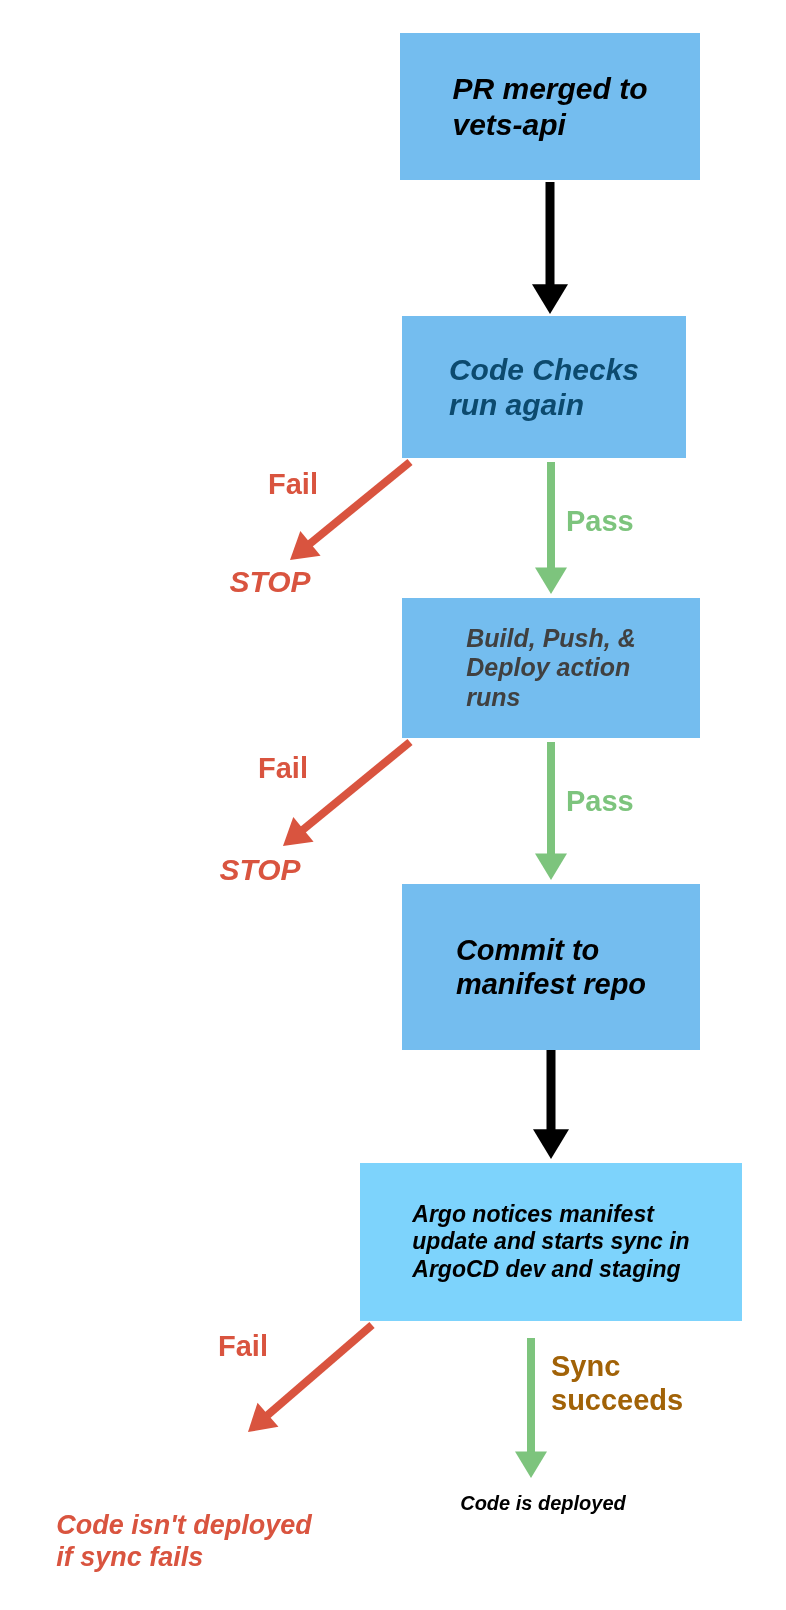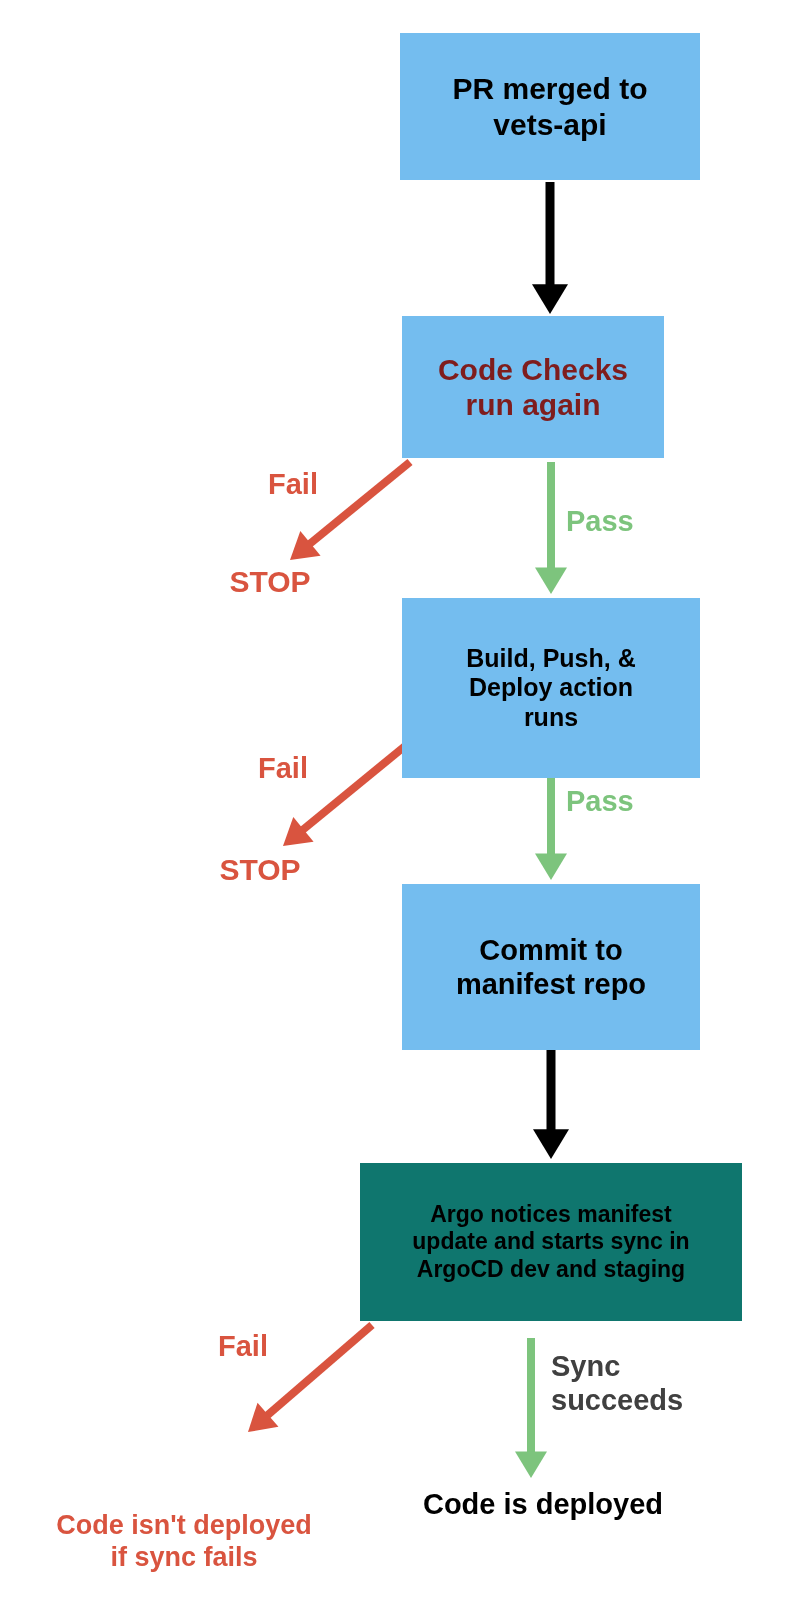--- a/index.html
+++ b/index.html
@@ -17,26 +17,27 @@
     height: 1610px;
     background: #ffffff;
     overflow: hidden;
   }
   .node {
     position: absolute;
     box-sizing: border-box;
     display: flex;
     align-items: center;
     justify-content: center;
-    text-align: center;
+    text-align: left;
     color: #000000;
     font-weight: bold;
     line-height: 1.18;
     white-space: pre-line;
     padding: 4px 13px;
+    font-style: italic;
   }
   .node.process {
     background: #74bdef;
   }
   .node.terminal {
     background: transparent;
   }
   .edge-label {
     position: absolute;
     font-weight: bold;
@@ -86,38 +87,38 @@
         <polygon points="248,1432 257.5345441697875,1402.6392699771552 278.4402045420675,1426.8663904085827" fill="#d9543f"></polygon>
       </g>
       <g>
         <line x1="531" y1="1338" x2="531" y2="1453.1" stroke="#7dc47d" stroke-width="8" stroke-linecap="butt"></line>
         <polygon points="531,1478 515,1451.6 547,1451.6" fill="#7dc47d"></polygon>
       </g>
     </svg>
   <div id="node-layer">
       <div class="node process" style="left: 400px; top: 33px; width: 300px; height: 147px; font-size: 30px; background: rgb(116, 189, 239); color: rgb(0, 0, 0);"><span>PR merged to
 vets-api</span></div>
-      <div class="node process" style="left: 402px; top: 316px; width: 262px; height: 142px; font-size: 30px; background: rgb(116, 189, 239); color: #7f1d1d;"><span>Code Checks
+      <div class="node process" style="left: 402px; top: 316px; width: 284px; height: 142px; font-size: 30px; background: rgb(116, 189, 239); color: #0c4a6e;"><span>Code Checks
 run again</span></div>
-      <div class="node process" style="left: 402px; top: 598px; width: 298px; height: 180px; font-size: 25px; background: rgb(116, 189, 239); color: #000000;"><span>Build, Push, &amp;
+      <div class="node process" style="left: 402px; top: 598px; width: 298px; height: 140px; font-size: 25px; background: rgb(116, 189, 239); color: #404040;"><span>Build, Push, &amp;
 Deploy action
 runs</span></div>
       <div class="node process" style="left: 402px; top: 884px; width: 298px; height: 166px; font-size: 29px; background: rgb(116, 189, 239); color: rgb(0, 0, 0);"><span>Commit to
 manifest repo</span></div>
-      <div class="node process" style="left: 360px; top: 1163px; width: 382px; height: 158px; font-size: 23px; background: #0f766e; color: rgb(0, 0, 0);"><span>Argo notices manifest
+      <div class="node process" style="left: 360px; top: 1163px; width: 382px; height: 158px; font-size: 23px; background: #7dd3fc; color: rgb(0, 0, 0);"><span>Argo notices manifest
 update and starts sync in
 ArgoCD dev and staging</span></div>
       <div class="node terminal" style="left: 196px; top: 561px; width: 148px; height: 42px; font-size: 30px; color: rgb(217, 84, 63);"><span>STOP</span></div>
       <div class="node terminal" style="left: 186px; top: 849px; width: 148px; height: 42px; font-size: 30px; color: rgb(217, 84, 63);"><span>STOP</span></div>
       <div class="node terminal" style="left: 8px; top: 1503px; width: 352px; height: 78px; font-size: 27px; color: rgb(217, 84, 63);"><span>Code isn't deployed
 if sync fails</span></div>
-      <div class="node terminal" style="left: 393px; top: 1483px; width: 300px; height: 42px; font-size: 29px; color: rgb(0, 0, 0);"><span>Code is deployed</span></div>
+      <div class="node terminal" style="left: 393px; top: 1483px; width: 300px; height: 42px; font-size: 20px; color: rgb(0, 0, 0);"><span>Code is deployed</span></div>
     </div>
   <div id="label-layer">
       <div class="edge-label" style="left: 268px; top: 468px; width: 88px; font-size: 29px; color: rgb(217, 84, 63);">Fail</div>
       <div class="edge-label" style="left: 566px; top: 505px; width: 100px; font-size: 29px; color: rgb(125, 196, 125);">Pass</div>
       <div class="edge-label" style="left: 258px; top: 752px; width: 88px; font-size: 29px; color: rgb(217, 84, 63);">Fail</div>
       <div class="edge-label" style="left: 566px; top: 785px; width: 100px; font-size: 29px; color: rgb(125, 196, 125);">Pass</div>
       <div class="edge-label" style="left: 218px; top: 1330px; width: 88px; font-size: 29px; color: rgb(217, 84, 63);">Fail</div>
-      <div class="edge-label" style="left: 551px; top: 1350px; width: 180px; font-size: 29px; color: #404040;">Sync
+      <div class="edge-label" style="left: 551px; top: 1350px; width: 180px; font-size: 29px; color: #a16207;">Sync
 succeeds</div>
     </div>
 </div>
 
 </body></html>

